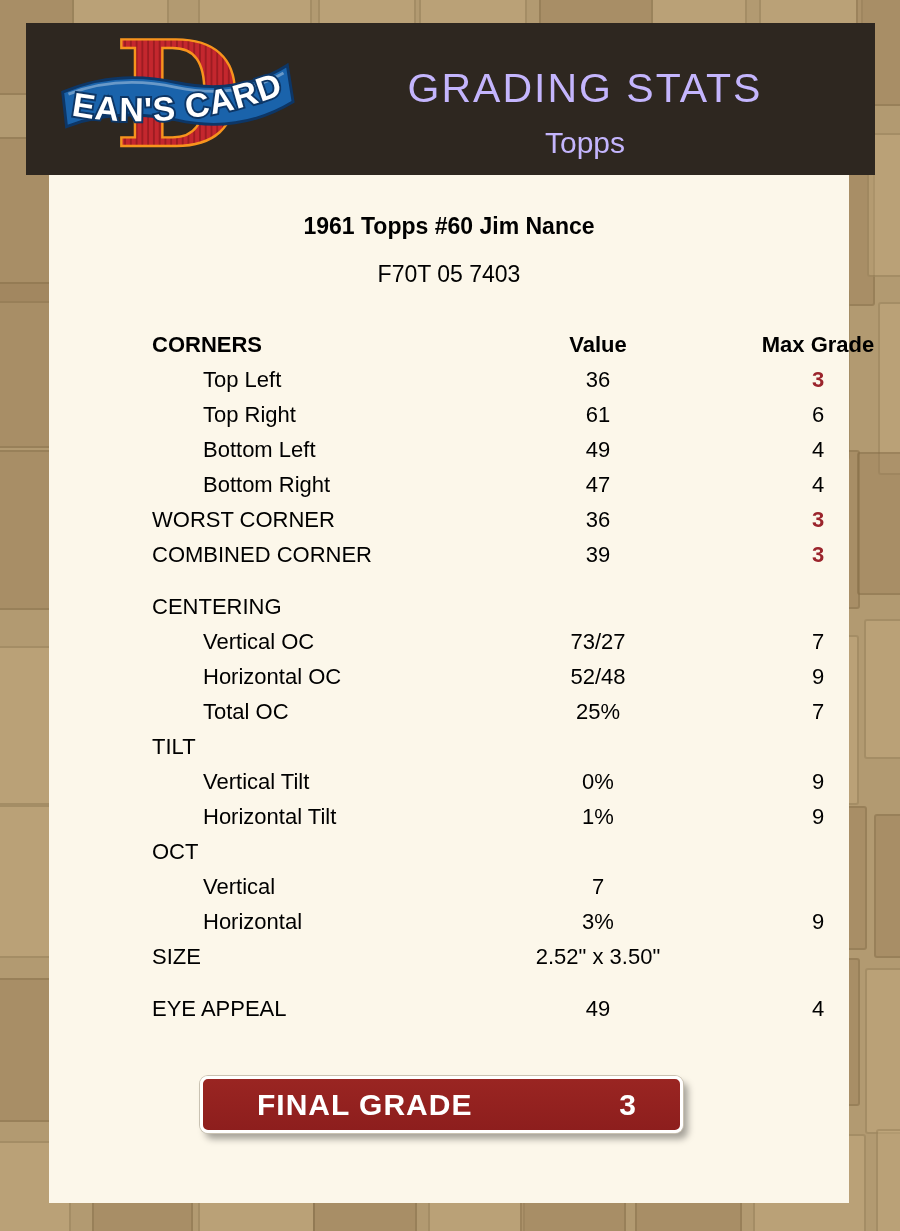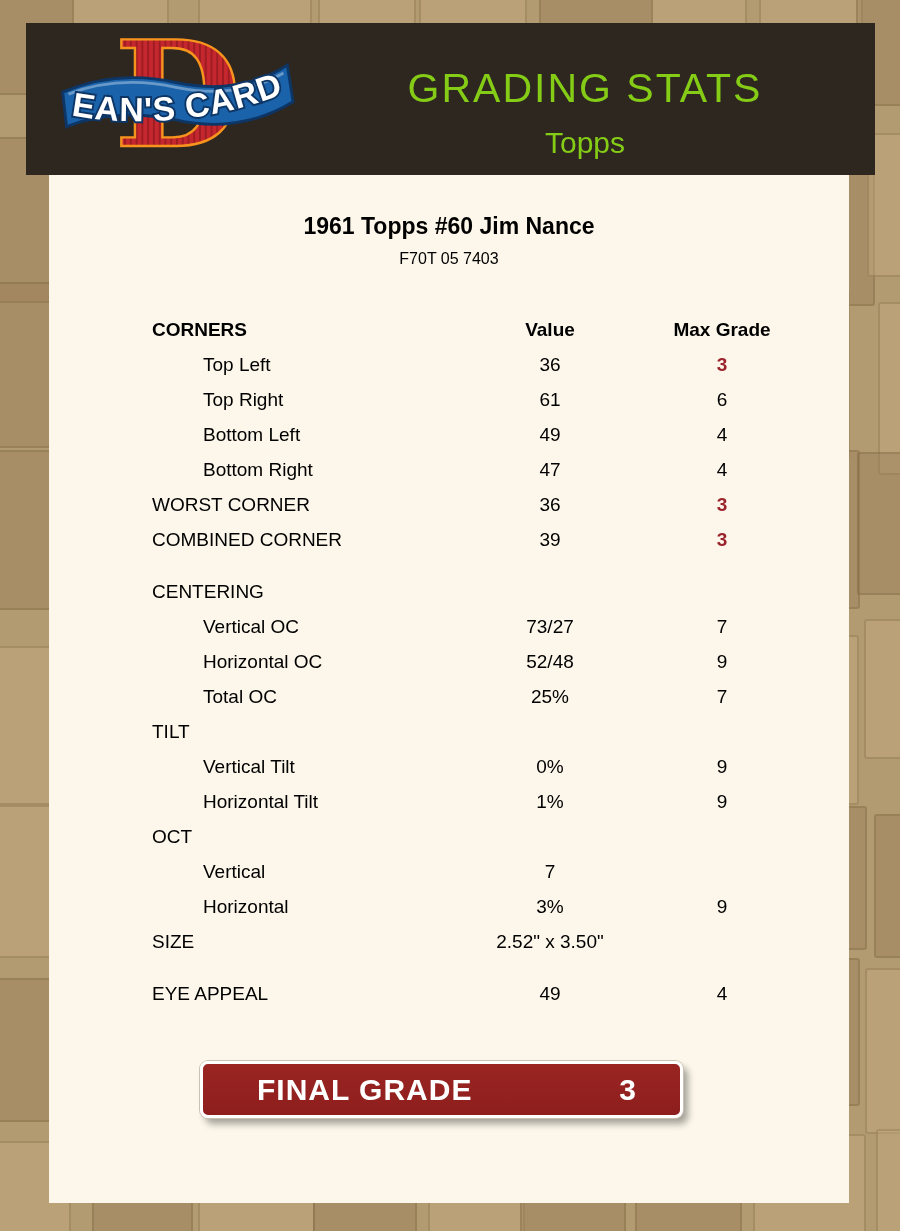--- a/index.html
+++ b/index.html
@@ -26,35 +26,35 @@
   }
   .stripe-bg{fill:var(--logo-red,#c4272e);}
   .stripe-line{fill:var(--logo-red-dark,#9e1c22);}
   .ribbon{fill:var(--logo-blue,#1a63ab);stroke:var(--logo-blue-dark,#0d3666);stroke-width:3px;}
   .ribbon-hl{fill:none;stroke:rgba(255,255,255,.35);stroke-width:3px;}
   .ribbon-text{
     font-family:"Liberation Sans",sans-serif;font-weight:bold;font-size:35px;
     letter-spacing:1px;fill:#ffffff;stroke:var(--logo-blue-dark,#0d3666);
     stroke-width:4px;paint-order:stroke;
   }
-  .titles{flex:1;text-align:center;padding-top:41px;color:#84cc16;}
+  .titles{flex:1;text-align:center;padding-top:41px;color:#c4b5fd;}
   .header-title{font-size:41px;line-height:48px;letter-spacing:2px;font-weight:400;}
   .header-subtitle{font-size:30px;line-height:38px;margin-top:12px;font-weight:400;}
   
   .card{
     position:absolute;left:49px;top:175px;width:800px;height:1028px;z-index:1;
     background:var(--card-bg,#fcf7ea);box-sizing:border-box;
   }
   .card-title{padding-top:38px;text-align:center;font-size:23px;line-height:26px;font-weight:bold;}
-  .card-serial{margin-top:7px;text-align:center;font-size:16px;line-height:26px;}
+  .card-serial{margin-top:22px;text-align:center;font-size:23px;line-height:26px;}
   
   .stats{margin-top:40px;}
   .row{
     display:grid;grid-template-columns:300px 196px 148px;
-    padding-left:103px;font-size:19px;line-height:35px;
+    padding-left:103px;font-size:22px;line-height:35px;gap:48px;
   }
   .row.gap{margin-top:17px;}
   .row .c{white-space:nowrap;}
   .row .value,.row .grade{text-align:center;}
   .row.head .label,.row.head .value,.row.head .grade{font-weight:bold;}
   .row.section .label{font-weight:normal;}
   .row.sub .label{padding-left:51px;}
   .grade.red{color:var(--accent-red,#9b242c);font-weight:bold;}
   
   .final-grade{

